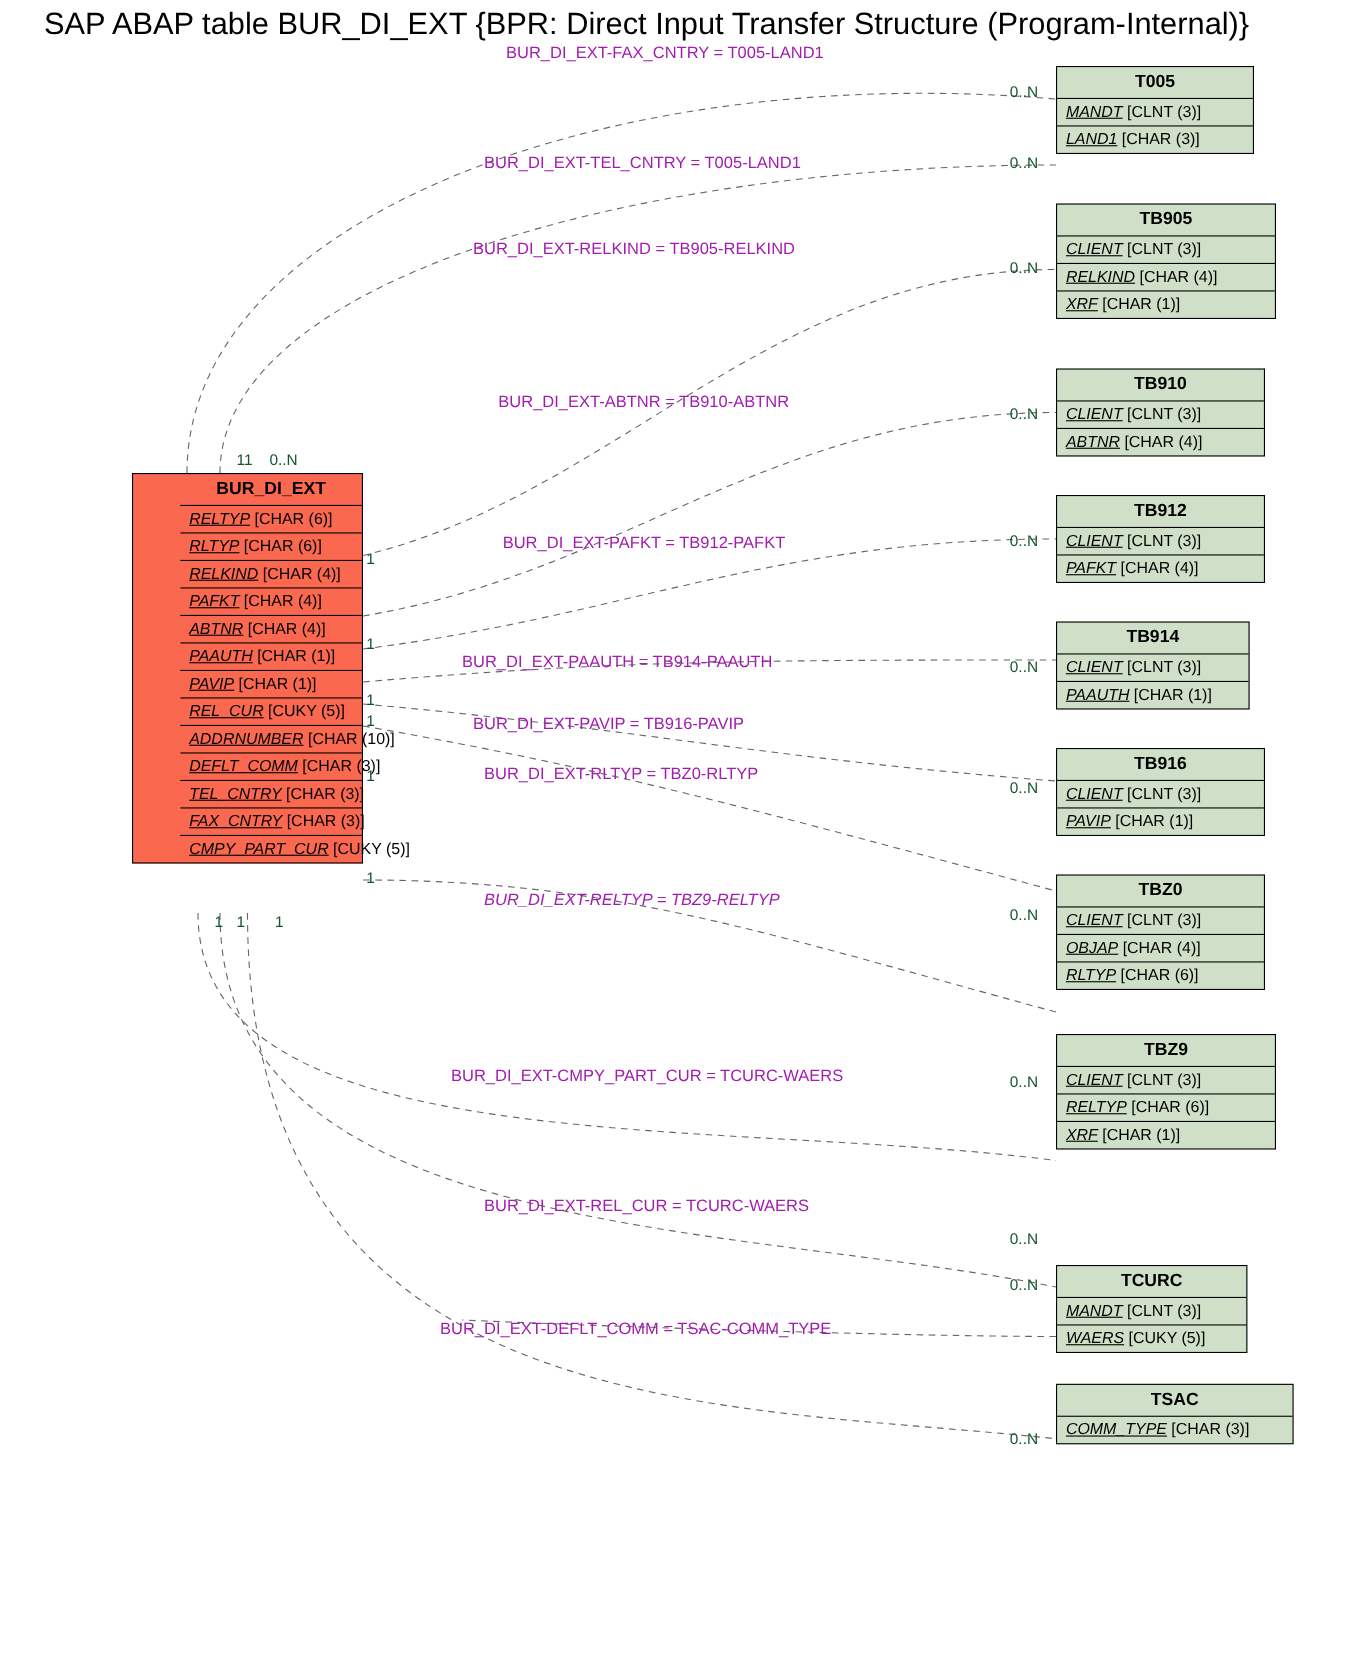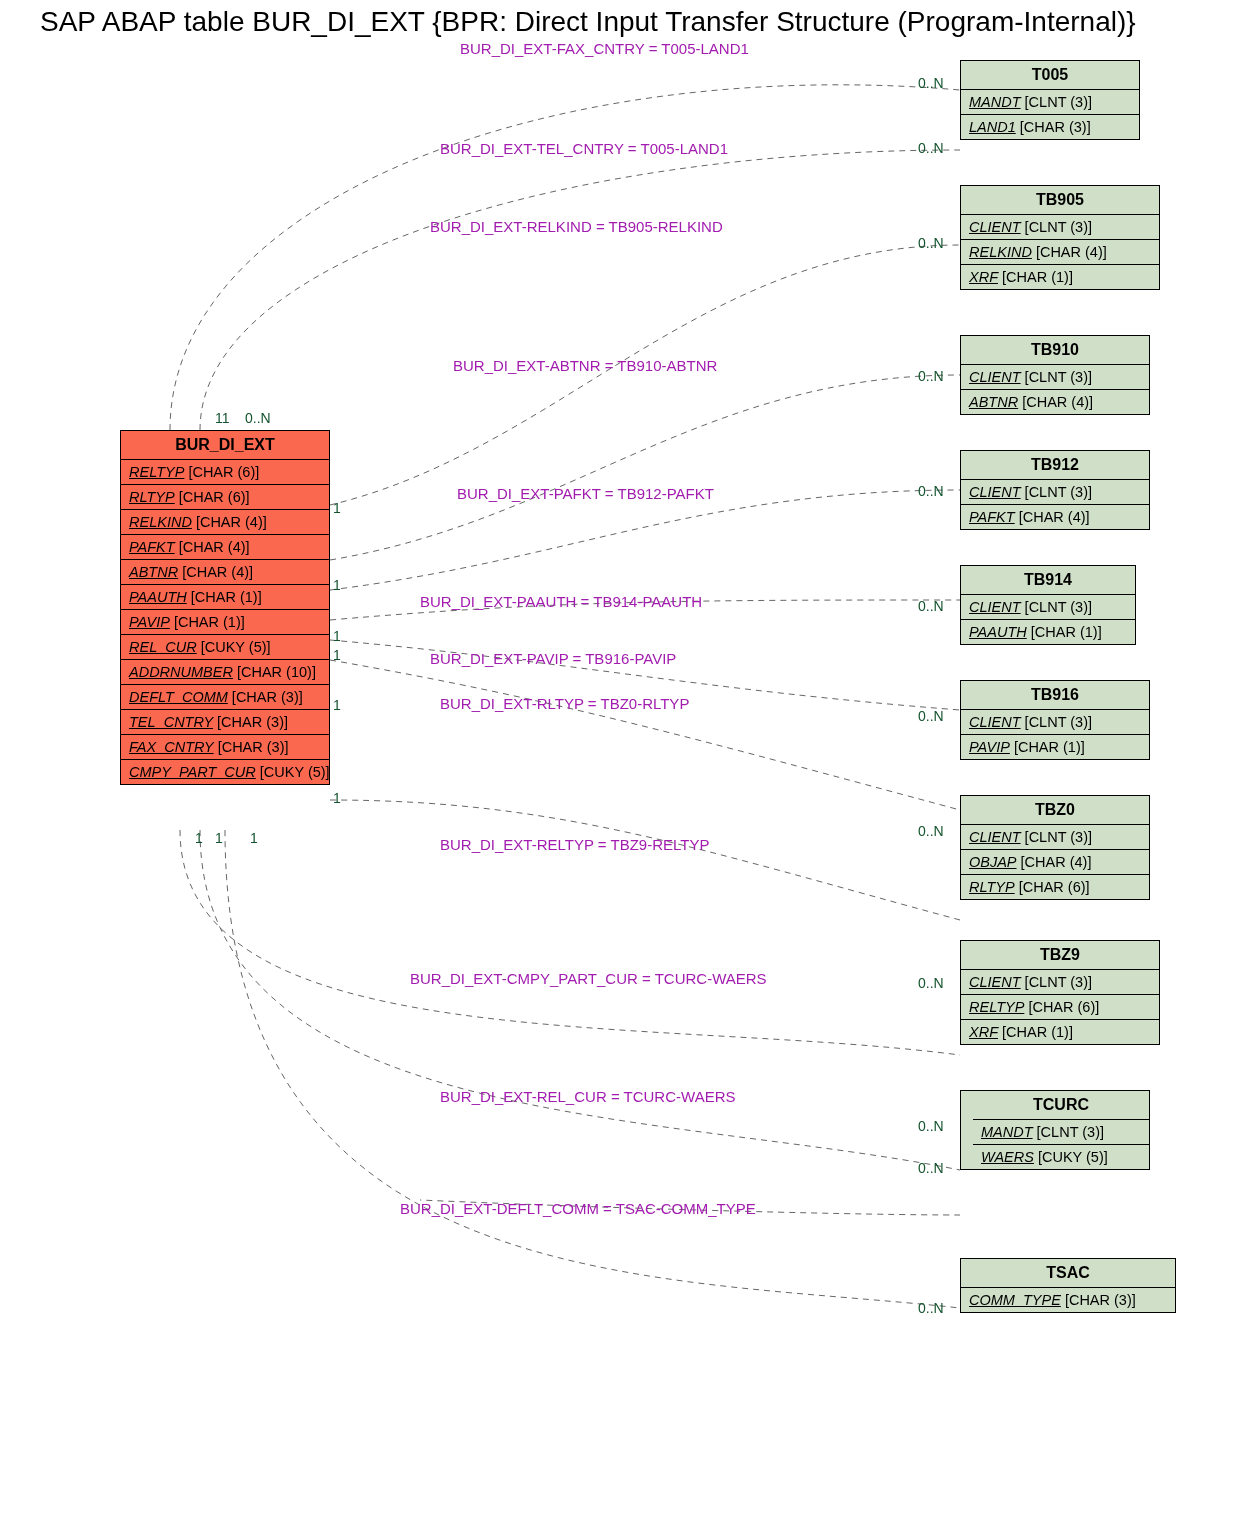--- a/index.html
+++ b/index.html
@@ -100,21 +100,21 @@
     <path d="M330,800 C560,800 700,850 960,920"></path>
 
     <path d="M180,830 C180,1060 650,1015 960,1055"></path>
     <path d="M200,830 C200,1130 660,1110 960,1170"></path>
     <path d="M225,830 C225,1300 660,1275 960,1308"></path>
 
     <path d="M960,1215 C870,1215 650,1210 420,1200"></path>
 
   </svg>
 
-  <div class="entity orange" style="left:120px; top:430px; width:210px;">
+  <div class="entity orange" style="left:120px; top:430px; width:210px;padding-left:43px;">
     <div class="header">BUR_DI_EXT</div>
     <div class="row"><span class="fname">RELTYP</span> <span class="ftype">[CHAR (6)]</span></div>
     <div class="row"><span class="fname">RLTYP</span> <span class="ftype">[CHAR (6)]</span></div>
     <div class="row"><span class="fname">RELKIND</span> <span class="ftype">[CHAR (4)]</span></div>
     <div class="row"><span class="fname">PAFKT</span> <span class="ftype">[CHAR (4)]</span></div>
     <div class="row"><span class="fname">ABTNR</span> <span class="ftype">[CHAR (4)]</span></div>
     <div class="row"><span class="fname">PAAUTH</span> <span class="ftype">[CHAR (1)]</span></div>
     <div class="row"><span class="fname">PAVIP</span> <span class="ftype">[CHAR (1)]</span></div>
     <div class="row"><span class="fname">REL_CUR</span> <span class="ftype">[CUKY (5)]</span></div>
     <div class="row"><span class="fname">ADDRNUMBER</span> <span class="ftype">[CHAR (10)]</span></div>
@@ -174,40 +174,40 @@
     <div class="row"><span class="fname">RLTYP</span> <span class="ftype">[CHAR (6)]</span></div>
   </div>
 
   <div class="entity green" style="left:960px; top:940px; width:200px;">
     <div class="header">TBZ9</div>
     <div class="row"><span class="fname">CLIENT</span> <span class="ftype">[CLNT (3)]</span></div>
     <div class="row"><span class="fname">RELTYP</span> <span class="ftype">[CHAR (6)]</span></div>
     <div class="row"><span class="fname">XRF</span> <span class="ftype">[CHAR (1)]</span></div>
   </div>
 
-  <div class="entity green" style="left:960px; top:1090px; width:190px;padding-left:12px;">
+  <div class="entity green" style="left:960px; top:1150px; width:174px;">
     <div class="header">TCURC</div>
     <div class="row"><span class="fname">MANDT</span> <span class="ftype">[CLNT (3)]</span></div>
     <div class="row"><span class="fname">WAERS</span> <span class="ftype">[CUKY (5)]</span></div>
   </div>
 
   <div class="entity green" style="left:960px; top:1230px; width:216px;margin-top:28px;">
     <div class="header">TSAC</div>
     <div class="row"><span class="fname">COMM_TYPE</span> <span class="ftype">[CHAR (3)]</span></div>
   </div>
 
   <div class="edge-label" style="left:460px; top:40px;">BUR_DI_EXT-FAX_CNTRY = T005-LAND1</div>
   <div class="edge-label" style="left:440px; top:140px;">BUR_DI_EXT-TEL_CNTRY = T005-LAND1</div>
   <div class="edge-label" style="left:430px; top:218px;">BUR_DI_EXT-RELKIND = TB905-RELKIND</div>
   <div class="edge-label" style="left:440px; top:357px;margin-left:13px;">BUR_DI_EXT-ABTNR = TB910-ABTNR</div>
   <div class="edge-label" style="left:457px; top:485px;">BUR_DI_EXT-PAFKT = TB912-PAFKT</div>
   <div class="edge-label" style="left:420px; top:593px;">BUR_DI_EXT-PAAUTH = TB914-PAAUTH</div>
   <div class="edge-label" style="left:430px; top:650px;">BUR_DI_EXT-PAVIP = TB916-PAVIP</div>
   <div class="edge-label" style="left:440px; top:695px;">BUR_DI_EXT-RLTYP = TBZ0-RLTYP</div>
-  <div class="edge-label" style="left:440px; top:836px;">BUR_DI_EXT-RELTYP = TBZ9-RELTYP</div>
+  <div class="edge-label" style="left:440px; top:810px;font-style:italic;">BUR_DI_EXT-RELTYP = TBZ9-RELTYP</div>
   <div class="edge-label" style="left:410px; top:970px;">BUR_DI_EXT-CMPY_PART_CUR = TCURC-WAERS</div>
   <div class="edge-label" style="left:440px; top:1088px;">BUR_DI_EXT-REL_CUR = TCURC-WAERS</div>
   <div class="edge-label" style="left:400px; top:1200px;">BUR_DI_EXT-DEFLT_COMM = TSAC-COMM_TYPE</div>
 
   <div class="card" style="left:918px; top:75px;">0..N</div>
   <div class="card" style="left:918px; top:140px;">0..N</div>
   <div class="card" style="left:918px; top:235px;">0..N</div>
   <div class="card" style="left:918px; top:368px;">0..N</div>
   <div class="card" style="left:918px; top:483px;">0..N</div>
   <div class="card" style="left:918px; top:598px;">0..N</div>

